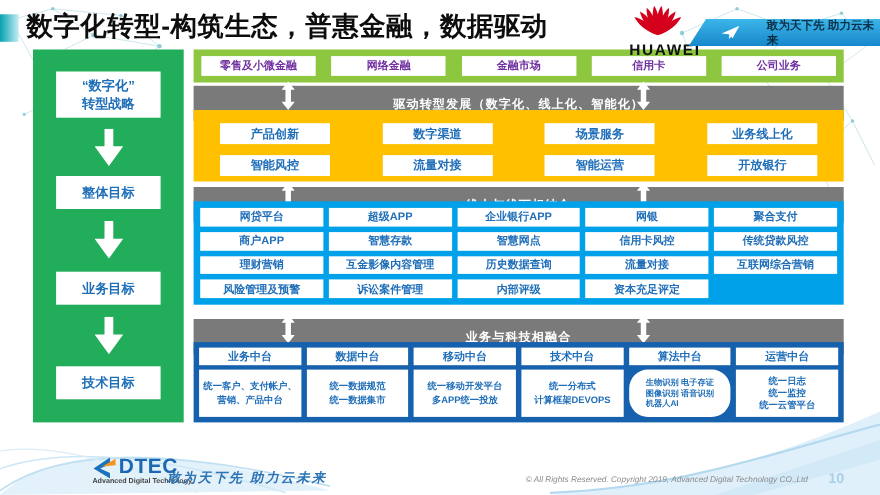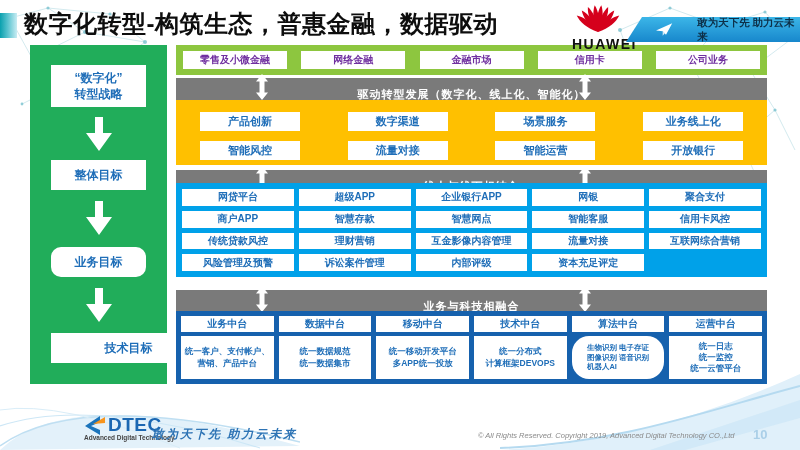--- a/index.html
+++ b/index.html
@@ -170,25 +170,25 @@
 <div class="abs sidebar">
   <div class="sb-box pre" style="top:20px;height:42px;">“数字化”
 转型战略</div>
   <svg class="sb-arrow" style="top:72px" width="26" height="34" viewBox="0 0 26 34">
       <path d="M9 0 H17 V16 H26 L13 34 L0 16 H9 Z" fill="#fff"></path>
     </svg>
   <div class="sb-box" style="top:115px;height:30px;">整体目标</div>
   <svg class="sb-arrow" style="top:156px" width="26" height="34" viewBox="0 0 26 34">
       <path d="M9 0 H17 V16 H26 L13 34 L0 16 H9 Z" fill="#fff"></path>
     </svg>
-  <div class="sb-box" style="top:202px;height:30px;border-radius:10px;">业务目标</div>
+  <div class="sb-box" style="top:202px;height:30px;">业务目标</div>
   <svg class="sb-arrow" style="top:243px" width="26" height="34" viewBox="0 0 26 34">
       <path d="M9 0 H17 V16 H26 L13 34 L0 16 H9 Z" fill="#fff"></path>
     </svg>
-  <div class="sb-box" style="top:288px;height:30px;padding-left:30px;">技术目标</div>
+  <div class="sb-box" style="top:288px;height:30px;">技术目标</div>
 </div>
 
 <div class="abs main green-row">
   <div class="cell">
       <div class="cellbox">零售及小微金融</div>
     </div>
   <div class="cell">
       <div class="cellbox">网络金融</div>
     </div>
   <div class="cell">
@@ -255,25 +255,25 @@
 
 <div class="abs main blue">
   <div class="cellbox">网贷平台</div>
   <div class="cellbox">超级APP</div>
   <div class="cellbox">企业银行APP</div>
   <div class="cellbox">网银</div>
   <div class="cellbox">聚合支付</div>
   <div class="cellbox">商户APP</div>
   <div class="cellbox">智慧存款</div>
   <div class="cellbox">智慧网点</div>
-  <div class="cellbox">智能客服</div>
   <div class="cellbox">信用卡风控</div>
   <div class="cellbox">传统贷款风控</div>
   <div class="cellbox">理财营销</div>
   <div class="cellbox">互金影像内容管理</div>
+  <div class="cellbox">历史数据查询</div>
   <div class="cellbox">流量对接</div>
   <div class="cellbox">互联网综合营销</div>
   <div class="cellbox">风险管理及预警</div>
   <div class="cellbox">诉讼案件管理</div>
   <div class="cellbox">内部评级</div>
   <div class="cellbox">资本充足评定</div>
 </div>
 
 <div class="abs main banner" style="top:290px">
   <svg class="ud-arrow" style="left:80px" width="12" height="26" viewBox="0 0 12 26">

